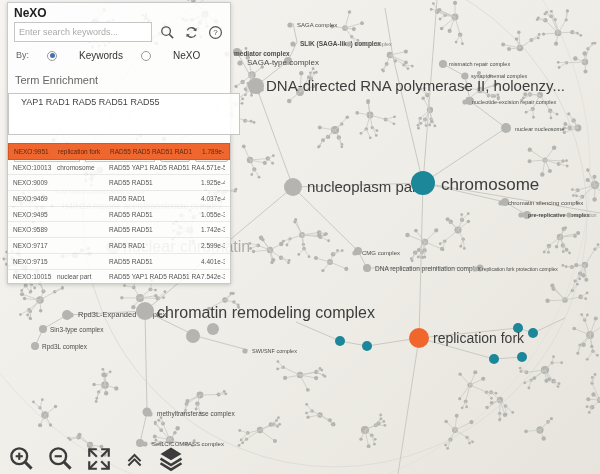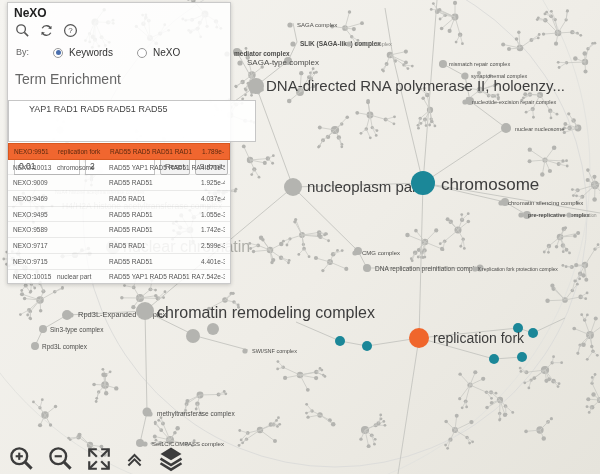--- a/index.html
+++ b/index.html
@@ -11,26 +11,26 @@
   #panel{position:absolute;left:7px;top:2px;width:224px;height:282px;
     background:rgba(255,255,255,0.84);border:1px solid rgba(160,160,160,0.55);
     box-shadow:0 1px 4px rgba(0,0,0,0.18);box-sizing:border-box;}
   .p-title{font-size:12px;font-weight:bold;color:#222;padding:3px 0 2px 6px;}
   .search-row{display:flex;align-items:center;padding:0 6px;gap:7px;}
   .search-row input{width:128px;height:18px;border:1px solid #c6c6c6;background:rgba(255,255,255,0.9);
     font-size:9px;padding:0 4px;color:#444;outline:none;font-family:"Liberation Sans",sans-serif;}
   .search-row input::placeholder{color:#aaa;}
   .mini-icon{width:17px;height:17px;display:flex;align-items:center;justify-content:center;color:#555;}
   .radio-row{display:flex;gap:6px;padding:8px 6px 0 8px;font-size:9px;color:#666;}
-  .radio-opt{display:flex;align-items:center;gap:6px;margin-left:18px;font-size:10px;color:#333;}
+  .radio-opt{display:flex;align-items:center;gap:22px;margin-left:12px;font-size:10px;color:#333;}
   .radio{width:10px;height:10px;border:1px solid #999;border-radius:50%;background:#fff;position:relative;box-sizing:border-box;}
   .radio.sel::after{content:"";position:absolute;left:1.5px;top:1.5px;width:5px;height:5px;border-radius:50%;background:#4a6fae;}
-  .te-head{font-size:14px;color:#666;padding:13px 10px 3px 7px;}
-  #genes-ta{display:block;margin:10px auto;width:206px;height:34px;border:1px solid #c6c6c6;
-    background:rgba(255,255,255,0.9);font-size:9px;color:#444;padding:3px 20px;resize:none;
+  .te-head{font-size:11px;color:#666;padding:13px 10px 3px 7px;}
+  #genes-ta{display:block;margin:4px auto;width:206px;height:34px;border:1px solid #c6c6c6;
+    background:rgba(255,255,255,0.9);font-size:9px;color:#444;padding:3px 12px;resize:none;
     font-family:"Liberation Sans",sans-serif;outline:none;}
   .num-row{display:flex;align-items:center;gap:5px;padding:5px 6px 4px 6px;}
   .num-row input{height:16px;border:1px solid #c6c6c6;background:rgba(255,255,255,0.9);
     font-size:8.5px;padding:0 4px;color:#444;font-family:"Liberation Sans",sans-serif;outline:none;}
   #pv-in{width:56px;} #mg-in{width:60px;}
   .num-row button{height:18px;font-size:7.5px;color:#555;background:#f3f3f3;border:1px solid #bbb;
     border-radius:2px;padding:0 4px;font-family:"Liberation Sans",sans-serif;}
   
   #rtable{position:absolute;left:0;right:0;top:140px;bottom:0;overflow:hidden;}
   .rrow{display:grid;grid-template-columns:44px 52px 92px 1fr;align-items:center;height:14.7px;
@@ -1495,20 +1495,21 @@
         <circle cx="419" cy="338" r="10" fill="#f0662c"></circle>
         <text x="433" y="343" font-size="14" fill="#3d3d3d" font-family="Liberation Sans, sans-serif">replication fork</text>
         <circle cx="113" cy="247" r="7" fill="#cacac5"></circle>
         <text x="123" y="252" font-size="16" fill="#aeaea8" font-family="Liberation Sans, sans-serif">nuclear chromatin</text>
       </g>
     </svg>
 
   <div id="panel">
     <div class="p-title">NeXO</div>
     <div class="search-row">
+      <input type="text" placeholder="Enter search keywords..." style="">
       <span class="mini-icon">
         <svg width="15" height="15" viewBox="0 0 16 16">
             <circle cx="6.5" cy="6.5" r="4.6" fill="none" stroke="currentColor" stroke-width="1.4"></circle>
             <line x1="10" y1="10" x2="14" y2="14" stroke="currentColor" stroke-width="1.6"></line>
           </svg>
       </span>
       <span class="mini-icon">
         <svg width="15" height="15" viewBox="0 0 16 16" fill="none">
             <path d="M12.8 6.2 A5.2 5.2 0 0 0 3.4 5.6" stroke="currentColor" stroke-width="1.4"></path>
             <path d="M3.2 9.8 A5.2 5.2 0 0 0 12.6 10.4" stroke="currentColor" stroke-width="1.4"></path>

